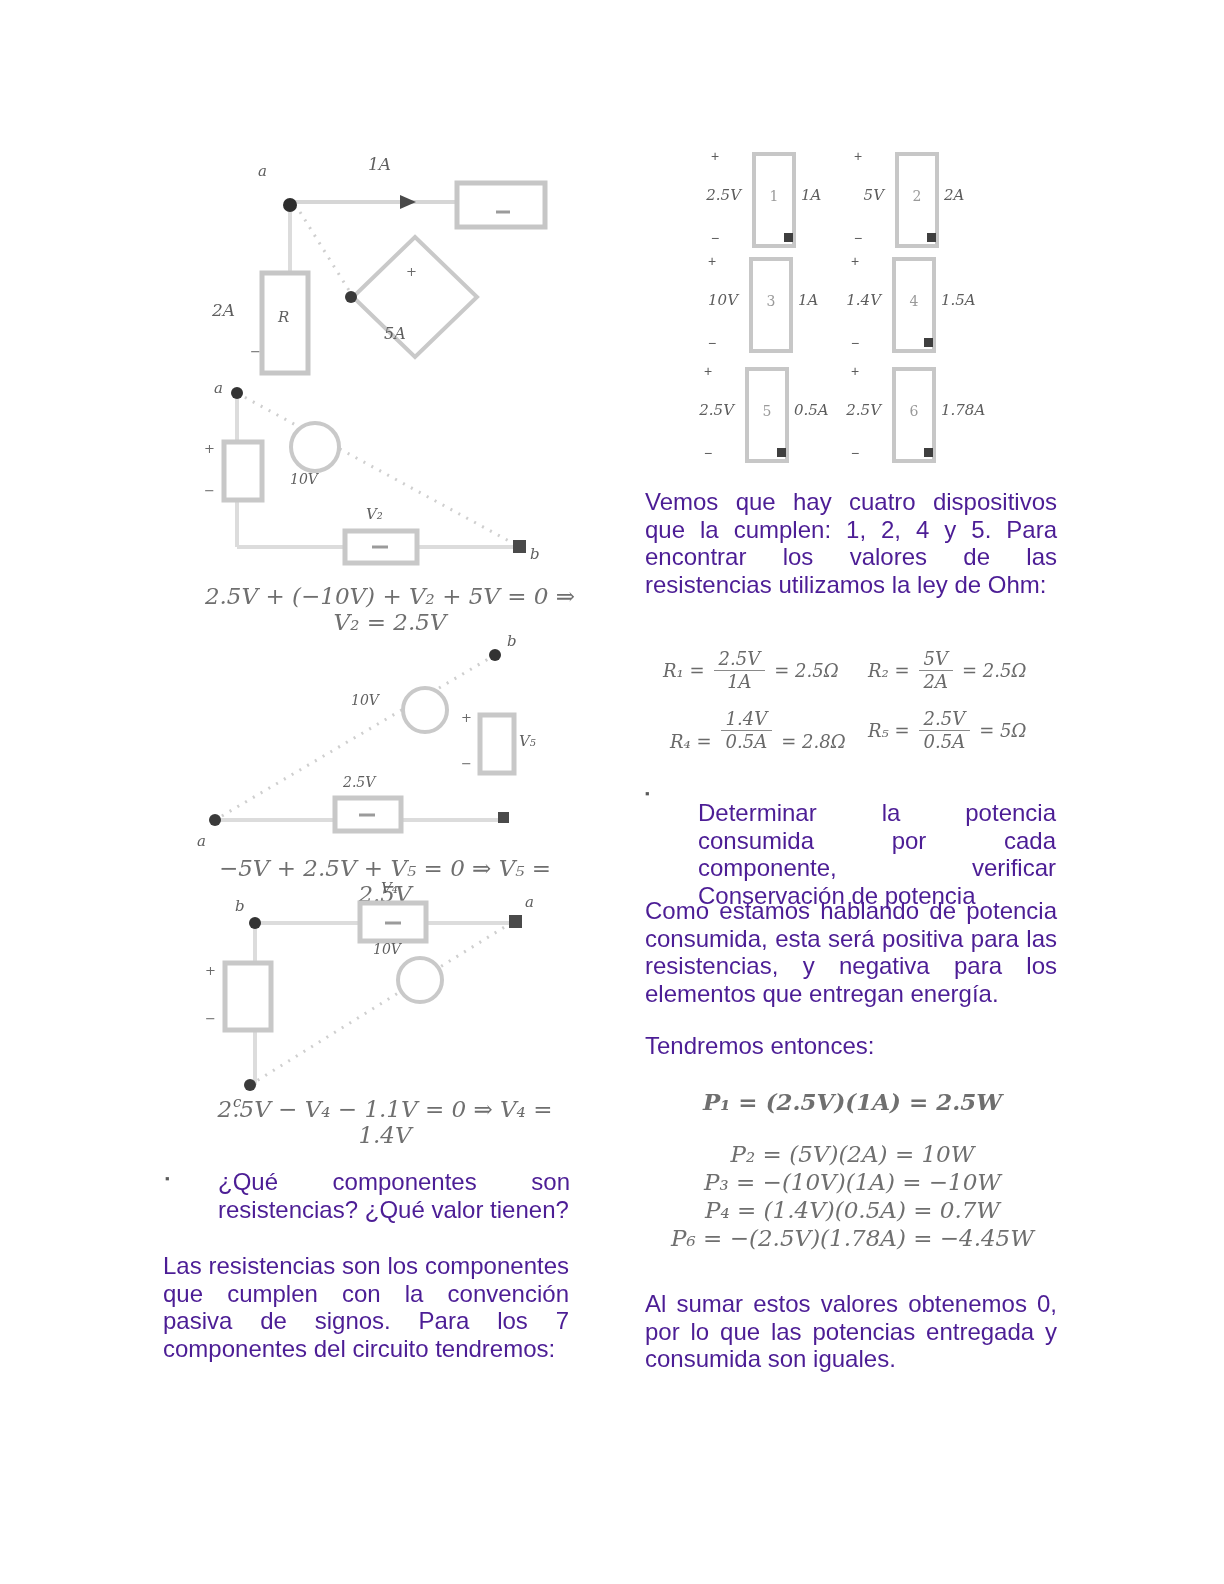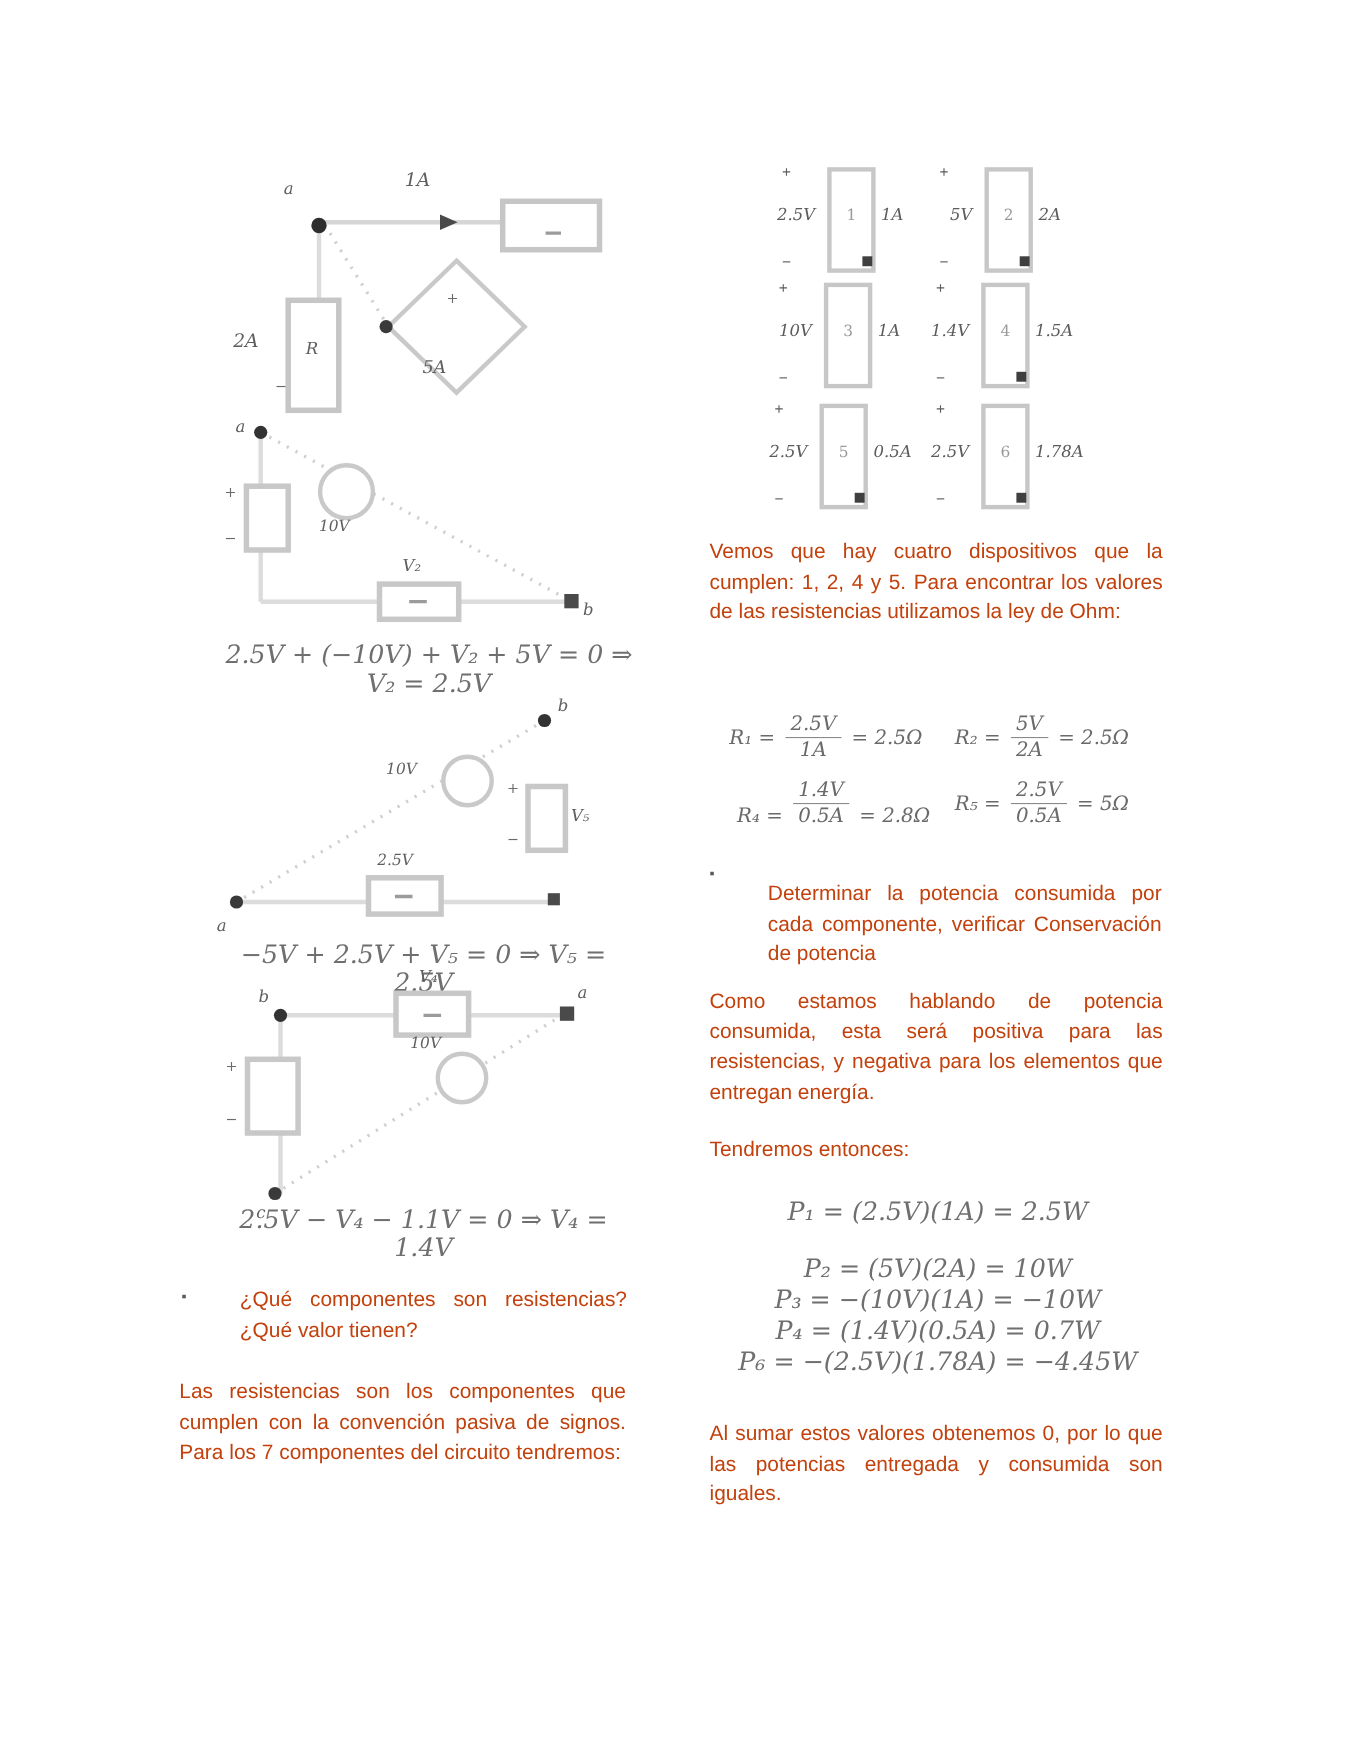--- a/index.html
+++ b/index.html
@@ -1,20 +1,20 @@
 <!DOCTYPE html>
 <html><head>
 <meta charset="utf-8">
 <title>Documento</title>
 <style>
   html,body{margin:0;padding:0;background:#ffffff;}
   .page{position:relative;width:1224px;height:1584px;background:#ffffff;overflow:hidden;
         font-family:"Liberation Sans",sans-serif;filter:blur(0.4px);}
   .abs{position:absolute;}
-  .par{font-size:19px;line-height:27.5px;color:#c2410c;text-align:justify;}
+  .par{font-size:24px;line-height:27.5px;color:#4c1d95;text-align:justify;}
   .math{font-family:"DejaVu Serif",serif;font-style:italic;font-size:23px;color:#6f6f6f;}
   .eqline{text-align:center;}
   .bullet-marker{font-size:13px;color:#5a5a5a;}
   .dlabel{position:absolute;font-family:"DejaVu Serif",serif;font-style:italic;
           font-size:15px;color:#5f5f5f;white-space:nowrap;}
   .dlabel.small{font-size:13px;color:#6a6a6a;}
   svg{position:absolute;left:0;top:0;overflow:visible;}
   
   .frag{position:absolute;width:230px;height:100px;}
   .frag .box{position:absolute;left:97px;top:4px;width:36px;height:88px;
@@ -233,21 +233,21 @@
   <div class="abs" style="left:645px;top:783px;width:412px;">
     <span class="bullet-marker abs" style="left:0;top:3px;">▪</span>
     <div class="par abs" style="left:53px;top:0;width:358px;margin-top:16px;">Determinar la potencia consumida por cada componente, verificar Conservación de potencia</div>
   </div>
 
   <div class="abs par" style="left:645px;top:1032px;width:412px;text-align:left;">Tendremos entonces:</div>
 
   <div class="abs par" style="left:645px;top:897px;width:412px;">Como estamos hablando de potencia consumida, esta será positiva para las resistencias, y negativa para los elementos que entregan energía.</div>
 
   <div class="abs" style="left:645px;top:1088px;width:415px;">
-    <div class="math eqline" style="line-height:28px;">P₁ = (2.5V)(1A) = 2.5W</div>
+    <div class="math eqline" style="line-height:28px;font-weight:bold;">P₁ = (2.5V)(1A) = 2.5W</div>
     <div class="math eqline" style="line-height:28px;margin-top:24px;">P₂ = (5V)(2A) = 10W</div>
     <div class="math eqline" style="line-height:28px;">P₃ = −(10V)(1A) = −10W</div>
     <div class="math eqline" style="line-height:28px;">P₄ = (1.4V)(0.5A) = 0.7W</div>
     <div class="math eqline" style="line-height:28px;">P₆ = −(2.5V)(1.78A) = −4.45W</div>
   </div>
 
   <div class="abs par" style="left:645px;top:1290px;width:412px;">Al sumar estos valores obtenemos 0, por lo que las potencias entregada y consumida son iguales.</div>
 
 </div>
 

